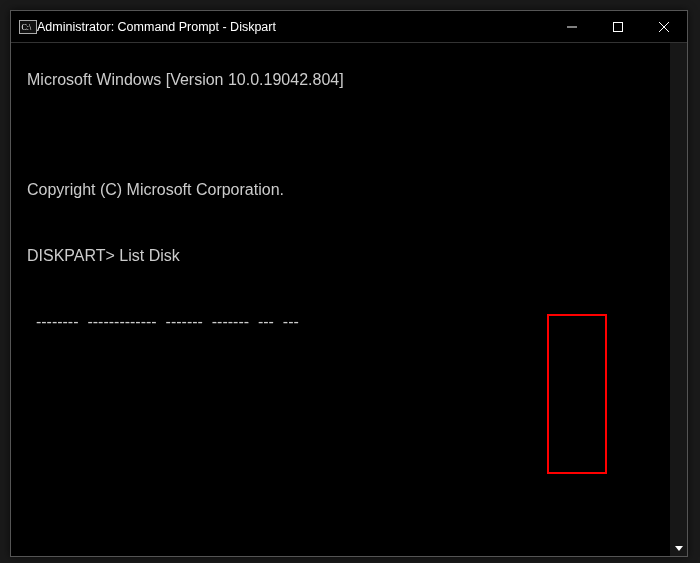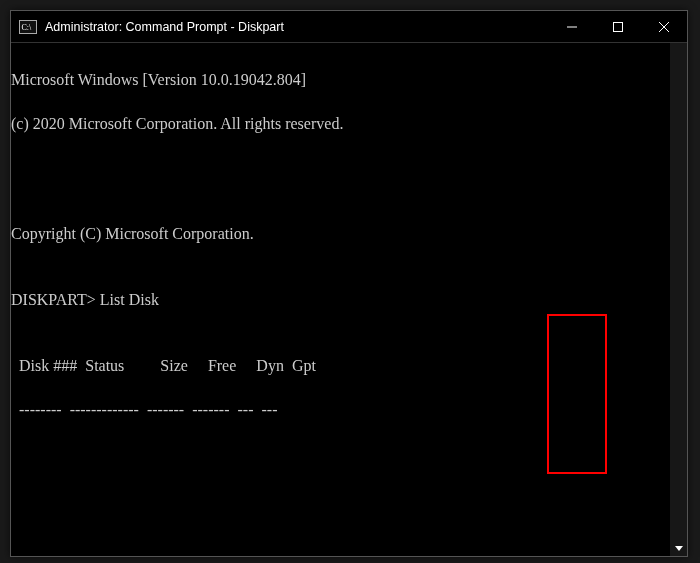--- a/index.html
+++ b/index.html
@@ -23,21 +23,21 @@
       flex: 0 0 32px;
     }
     .titlebar .app-icon {
       width: 18px; height: 14px;
       margin-left: 8px;
       display: inline-block;
     }
     .titlebar .title {
       color: #fff;
       font-size: 12.5px;
-      margin-left: 8px;
+      margin-left: 0;
       flex: 1;
       white-space: nowrap;
     }
     .win-controls {
       display: flex;
       height: 100%;
     }
     .win-btn {
       width: 46px;
       height: 100%;
@@ -45,24 +45,24 @@
       align-items: center;
       justify-content: center;
       color: #fff;
     }
     .win-btn svg { width: 10px; height: 10px; stroke: #fff; stroke-width: 1; fill: none; }
 
     .terminal {
       flex: 1;
       background: #000;
       color: #ccc;
-      font-family: Liberation Serif, serif;
+      font-family: Liberation Sans, sans-serif;
       font-size: 16px;
       line-height: 22px;
-      padding: 4px 6px 4px 0;
+      padding: 4px 6px 4px 16px;
       position: relative;
       overflow: hidden;
       white-space: pre;
     }
     .line { white-space: pre; }
     .gpt-highlight {
       position: absolute;
       border: 2px solid #ff0000;
       pointer-events: none;
       left: 536px;
@@ -118,29 +118,27 @@
         <svg viewBox="0 0 10 10">
             <line x1="0" y1="0" x2="10" y2="10"></line>
             <line x1="10" y1="0" x2="0" y2="10"></line>
           </svg>
       </div>
     </div>
   </div>
 
   <div class="terminal">
 <div class="line">Microsoft Windows [Version 10.0.19042.804]</div>
-<div class="line">(c) 2020 Microsoft Corporation. All rights reserved.</div>
 <div class="line"></div>
 <div class="line"></div>
 <div class="line"></div>
 <div class="line">Copyright (C) Microsoft Corporation.</div>
 <div class="line"></div>
 <div class="line">DISKPART&gt; List Disk</div>
 <div class="line"></div>
-<div class="line">  Disk ###  Status         Size     Free     Dyn  Gpt</div>
 <div class="line">  --------  -------------  -------  -------  ---  ---</div>
 
 
 <div class="line"></div>
 
 
     <div class="gpt-highlight"></div>
 
     <div class="scrollbar">
       <div class="scroll-arrow up-hidden">▲</div>

